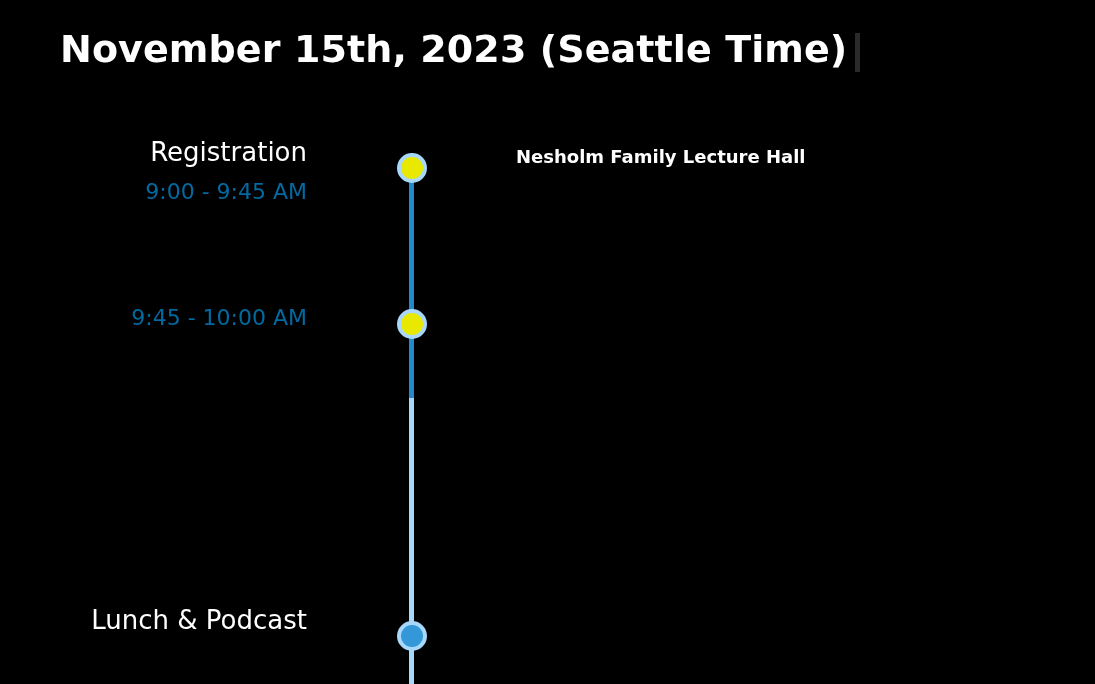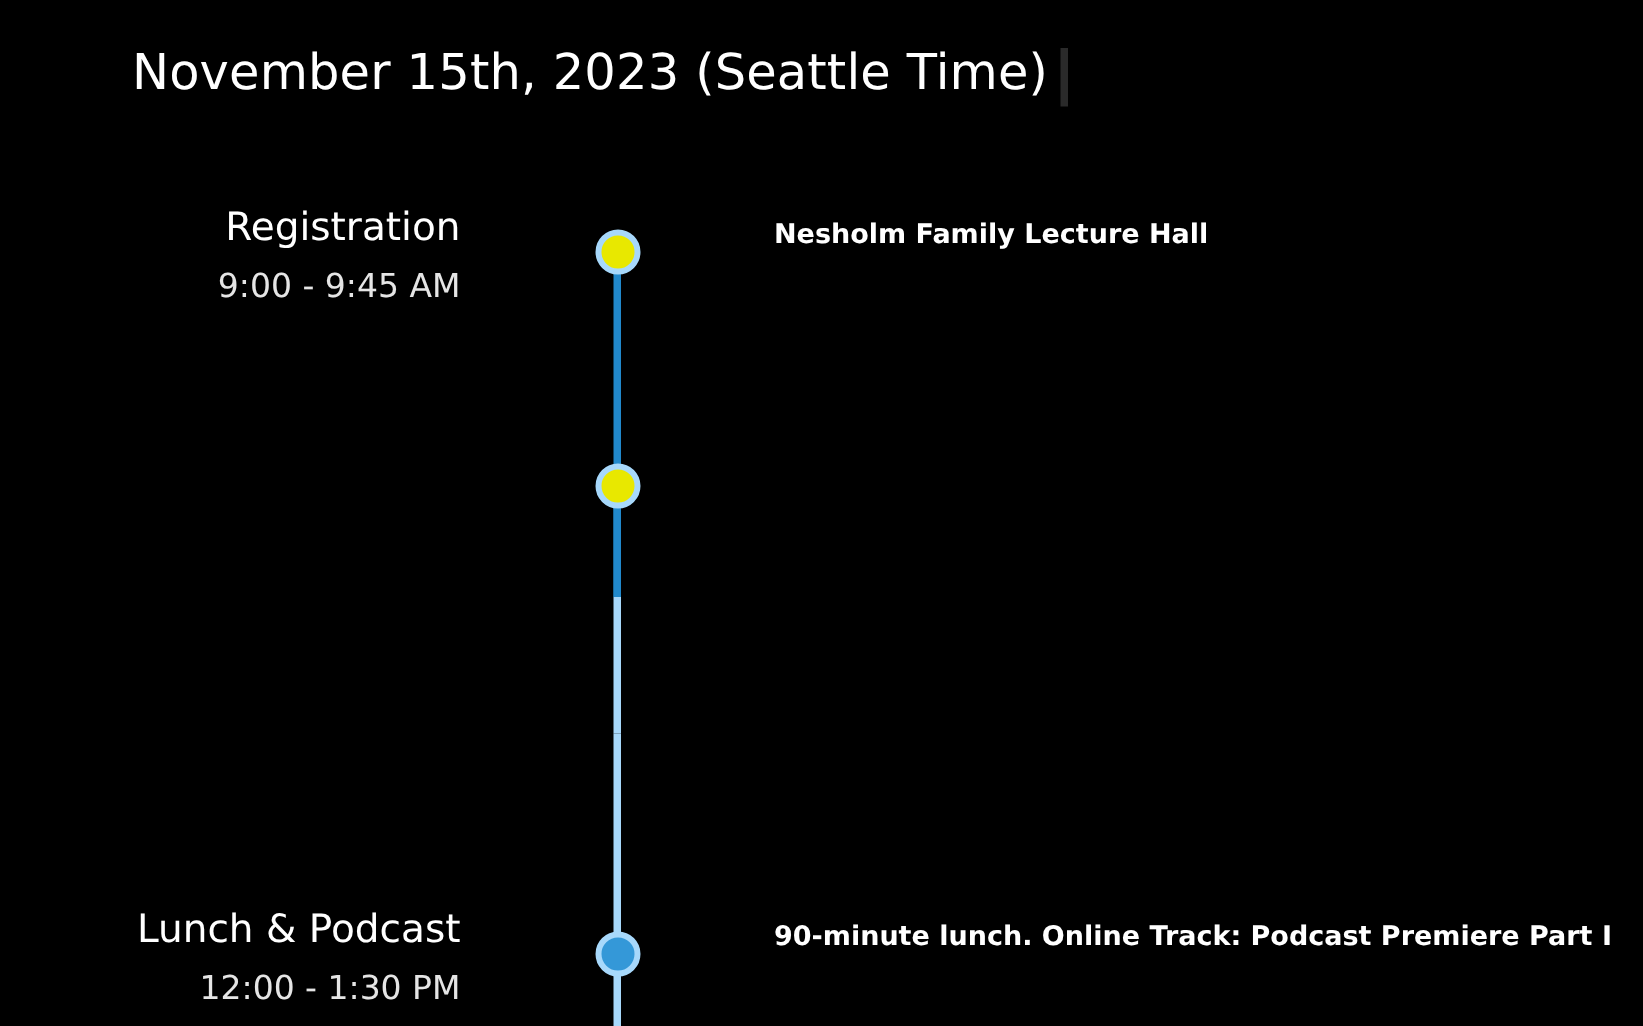--- a/index.html
+++ b/index.html
@@ -21,23 +21,23 @@
   .title-row {
     position: absolute;
     left: 0;
     top: 0;
     width: 1095px;
     height: 100px;
     display: flex;
     align-items: center;
   }
   .title-text {
-    margin-left: 88px;
-    font-size: 33px;
-    font-weight: 400;
+    margin-left: 60px;
+    font-size: 38px;
+    font-weight: 700;
     letter-spacing: 0.1px;
     color: #ffffff;
     white-space: nowrap;
     line-height: 1;
   }
   .title-caret {
     display: inline-block;
     width: 5px;
     height: 39px;
     background: #2a2a2a;
@@ -80,21 +80,21 @@
   .row-title {
     font-size: 26px;
     font-weight: 400;
     color: #ffffff;
     line-height: 1.15;
     white-space: nowrap;
   }
   .row-time {
     font-size: 22px;
     font-weight: 400;
-    color: #e5e5e5;
+    color: #0369a1;
     line-height: 1.15;
     margin-top: 11px;
     white-space: nowrap;
   }
 
   .row-desc {
     position: absolute;
     left: 516px;
     top: 8px;
     font-size: 18px;
@@ -136,27 +136,26 @@
     <div class="row-left">
       <div class="row-title">Registration</div>
       <div class="row-time">9:00 - 9:45 AM</div>
     </div>
     <div class="dot yellow" style="top:15px;"></div>
     <div class="row-desc">Nesholm Family Lecture Hall</div>
   </div>
 
   <div class="row" style="top:186px;">
     <div class="row-left">
+      <div class="row-time">9:45 - 10:00 AM</div>
     </div>
     <div class="dot yellow" style="top:15px;"></div>
   </div>
 
 
   <div class="row" style="top:498px;">
     <div class="row-left">
       <div class="row-title">Lunch &amp; Podcast</div>
-      <div class="row-time">12:00 - 1:30 PM</div>
     </div>
     <div class="dot blue" style="top:15px;"></div>
-    <div class="row-desc">90-minute lunch. Online Track: Podcast Premiere Part I</div>
   </div>
 
 </div>
 
 </body></html>

